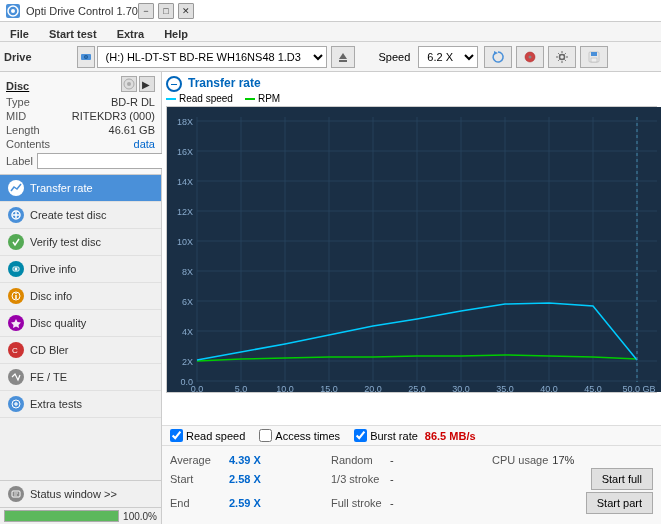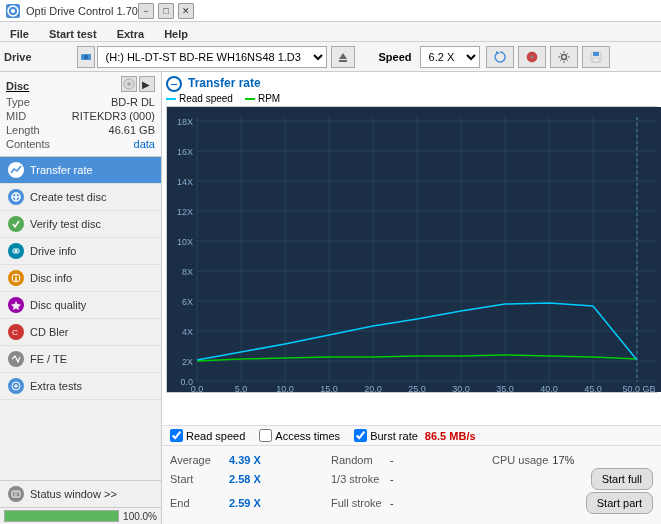--- a/index.html
+++ b/index.html
@@ -56,21 +56,21 @@
       width: 230px;
     }
     .eject-btn {
       width: 24px; height: 22px;
       background: #e8e8e8;
       border: 1px solid #aaa;
       cursor: pointer;
       display: flex; align-items: center; justify-content: center;
       font-size: 10px;
     }
-    .speed-label { font-size: 11px; font-weight: bold; margin-left: 8px; margin-right: 4px; padding-left: 12px; }
+    .speed-label { font-size: 11px; font-weight: normal; margin-left: 8px; margin-right: 4px; padding-left: 12px; }
     .speed-select {
       height: 22px;
       font-size: 11px;
       border: 1px solid #aaa;
       background: white;
       padding: 0 4px;
       width: 60px;
     }
     .toolbar-btn {
       width: 28px; height: 22px;
@@ -252,21 +252,21 @@
     }
     .cb-item { display: flex; align-items: center; gap: 3px; }
     .burst-val { color: #cc0000; font-weight: bold; }
     .action-btn {
       height: 22px;
       padding: 0 10px;
       font-size: 11px;
       background: #e0e0e0;
       border: 1px solid #aaa;
       cursor: pointer;
-      border-radius: 7px;
+      border-radius: 0;
     }
   </style>
 </head>
 <body>
 
 <div class="title-bar">
   <div class="title-bar-left">
     <div class="title-icon">
       <svg width="12" height="12" viewBox="0 0 12 12">
           <circle cx="6" cy="6" r="5" fill="none" stroke="white" stroke-width="1.5"></circle>
@@ -370,20 +370,30 @@
         <span class="disc-val">RITEKDR3 (000)</span>
       </div>
       <div class="disc-row">
         <span class="disc-key">Length</span>
         <span class="disc-val">46.61 GB</span>
       </div>
       <div class="disc-row">
         <span class="disc-key">Contents</span>
         <span class="disc-val disc-val-blue">data</span>
       </div>
+      <div class="label-row">
+        <span class="disc-key">Label</span>
+        <input class="label-input" type="text" style="">
+        <div class="label-btn">
+          <svg width="14" height="14" viewBox="0 0 14 14">
+              <circle cx="7" cy="7" r="5" fill="#f0c040" stroke="#d0a000" stroke-width="1"></circle>
+              <text x="4" y="10" font-size="8" fill="#666">✎</text>
+            </svg>
+        </div>
+      </div>
     </div>
 
     <div>
       <div class="nav-item active">
         <div class="nav-icon active">
           <svg width="12" height="12" viewBox="0 0 12 12">
               <polyline points="1,9 4,5 7,7 11,2" stroke="#4a90d9" stroke-width="1.5" fill="none"></polyline>
             </svg>
         </div>
         <span>Transfer rate</span>

